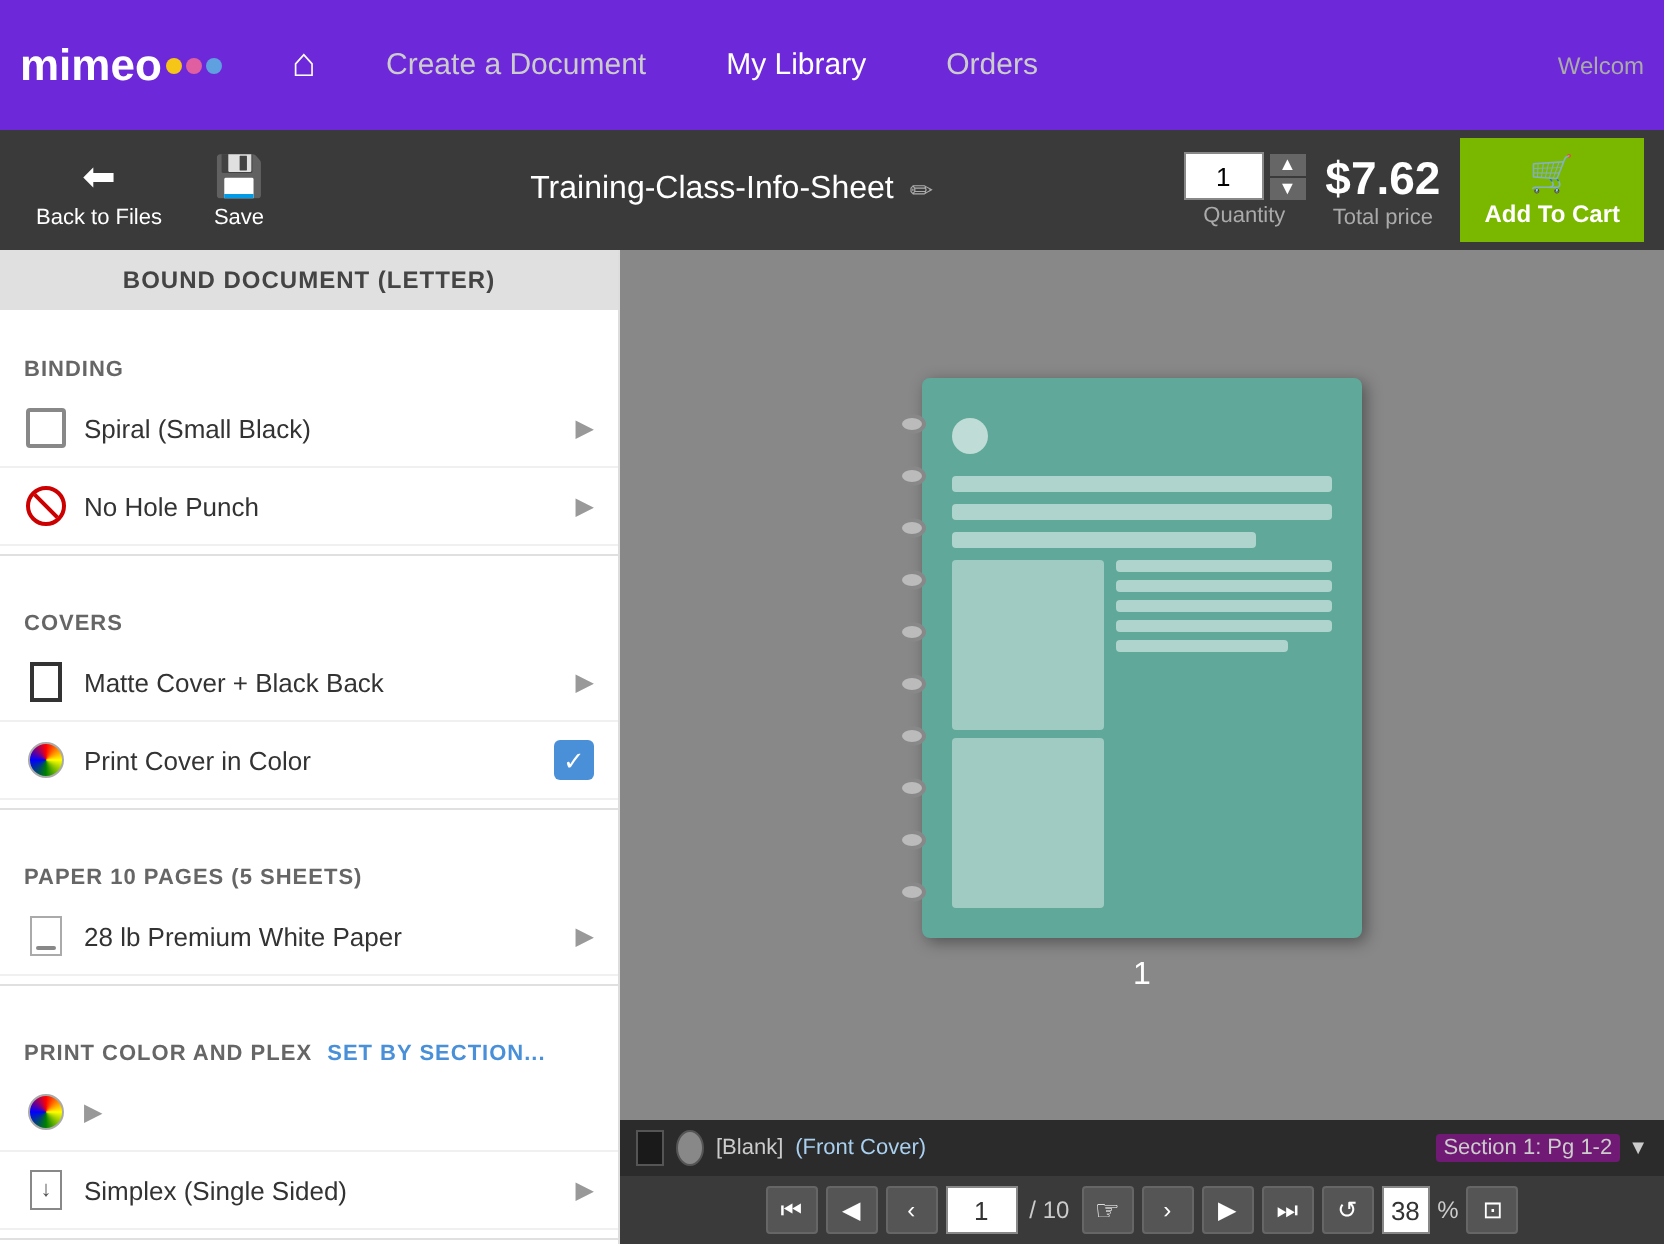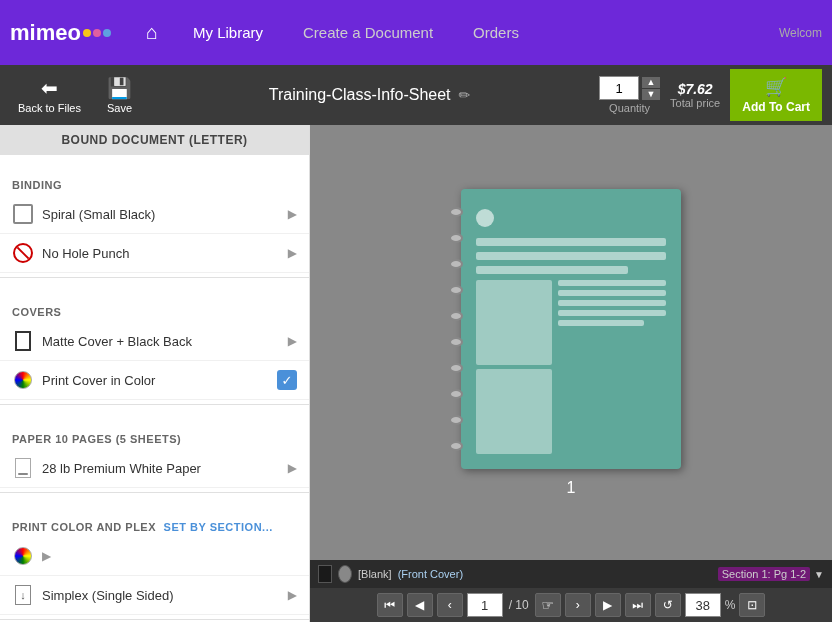--- a/index.html
+++ b/index.html
@@ -124,21 +124,21 @@
       display: flex;
       align-items: center;
       justify-content: center;
     }
     .qty-label { color: #aaa; font-size: 11px; }
     .price-area {
       display: flex;
       flex-direction: column;
       align-items: center;
     }
-    .price-value { color: white; font-size: 14px; font-weight: bold; font-style: italic; }
+    .price-value { color: white; font-size: 23px; font-weight: bold; }
     .price-label { color: #aaa; font-size: 11px; }
     .add-to-cart-btn {
       background: #7ab800;
       border: none;
       color: white;
       padding: 8px 12px;
       cursor: pointer;
       display: flex;
       flex-direction: column;
       align-items: center;
@@ -386,21 +386,21 @@
       width: 36px;
       height: 24px;
       text-align: center;
       background: white;
       border: 1px solid #888;
       font-size: 13px;
       color: #333;
     }
     .pg-of { color: #ccc; font-size: 12px; margin: 0 2px; }
     .pg-zoom-input {
-      width: 36px;
+      width: 24px;
       height: 24px;
       text-align: center;
       background: white;
       border: 1px solid #888;
       font-size: 13px;
       color: #333;
     }
     .pg-percent { color: #ccc; font-size: 12px; }
 
     
@@ -460,22 +460,22 @@
 <nav class="top-nav">
   <div class="logo-area">
     <span class="logo-text">mimeo</span>
     <div class="logo-dots">
       <div class="dot dot-yellow"></div>
       <div class="dot dot-pink"></div>
       <div class="dot dot-blue"></div>
     </div>
   </div>
   <button class="home-icon-btn">⌂</button>
+  <button class="nav-link">Create a Document</button>
   <button class="nav-link active">My Library</button>
-  <button class="nav-link">Create a Document</button>
   <button class="nav-link">Orders</button>
   <div class="nav-spacer"></div>
   <span class="welcome-text">Welcom</span>
 </nav>
 
 <div class="toolbar">
   <button class="toolbar-btn">
     <span class="icon">⬅</span>
     <span>Back to Files</span>
   </button>

